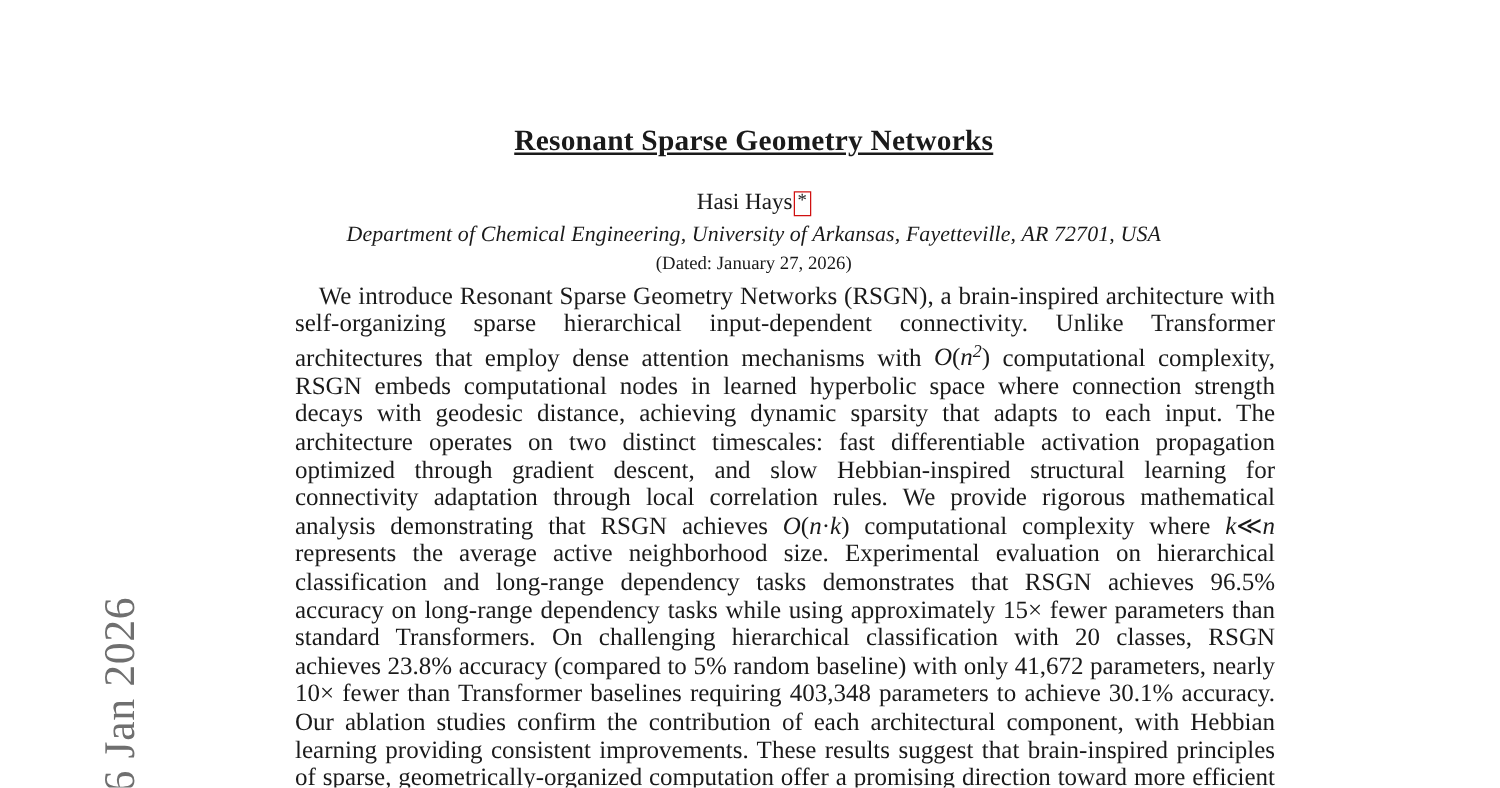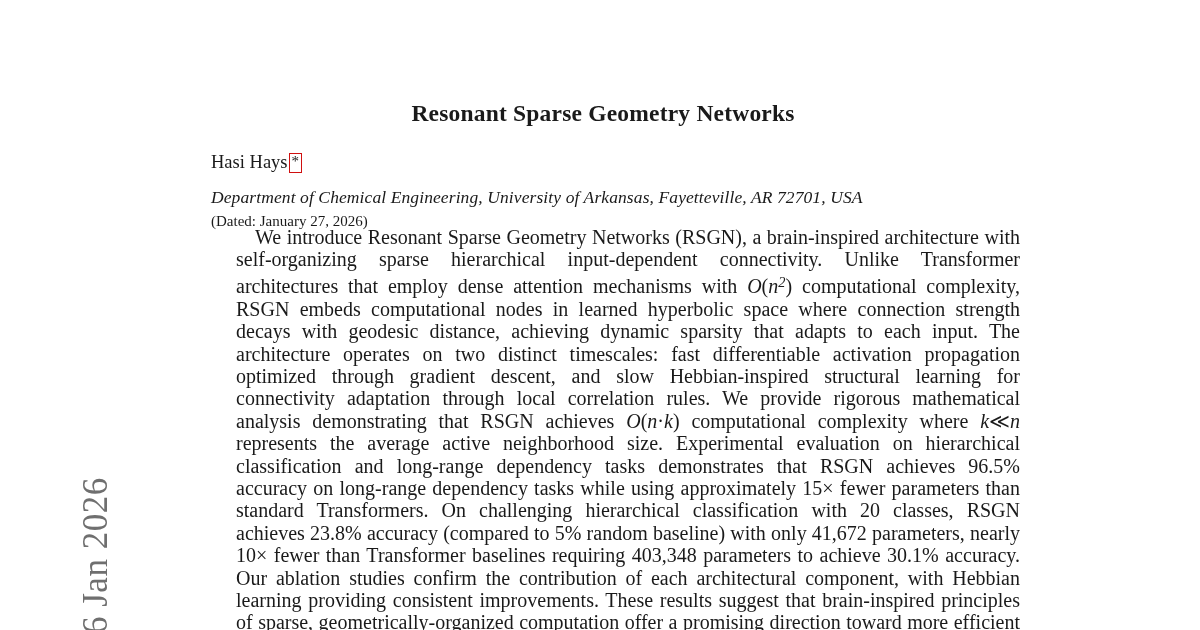--- a/index.html
+++ b/index.html
@@ -53,27 +53,29 @@
   #paper-title {
     position: absolute;
     left: 211px;
     top: 99px;
     width: 784px;
     text-align: center;
     font-size: 23.5px;
     font-weight: bold;
     letter-spacing: 0.2px;
     line-height: 1.25;
+    text-decoration: underline;
   }
 
   #author-block {
     position: absolute;
     left: 211px;
     top: 150px;
     width: 784px;
+    text-align: center;
   }
   #author-name {
     font-size: 18.5px;
     line-height: 1.3;
     white-space: nowrap;
   }
   .footnote-link {
     display: inline-block;
     border: 1px solid #d01010;
     line-height: 0.8;
@@ -83,21 +85,21 @@
     font-size: 15px;
     color: #1a1a1a;
     text-decoration: none;
     height: 14px;
     box-sizing: content-box;
   }
   #affiliation {
     font-size: 17.5px;
     font-style: italic;
     line-height: 1.35;
-    margin-top: 12px;
+    margin-top: 2px;
     letter-spacing: 0.1px;
   }
   #dated-line {
     font-size: 15px;
     line-height: 1.35;
     margin-top: 1px;
   }
 
   #abstract {
     position: absolute;

